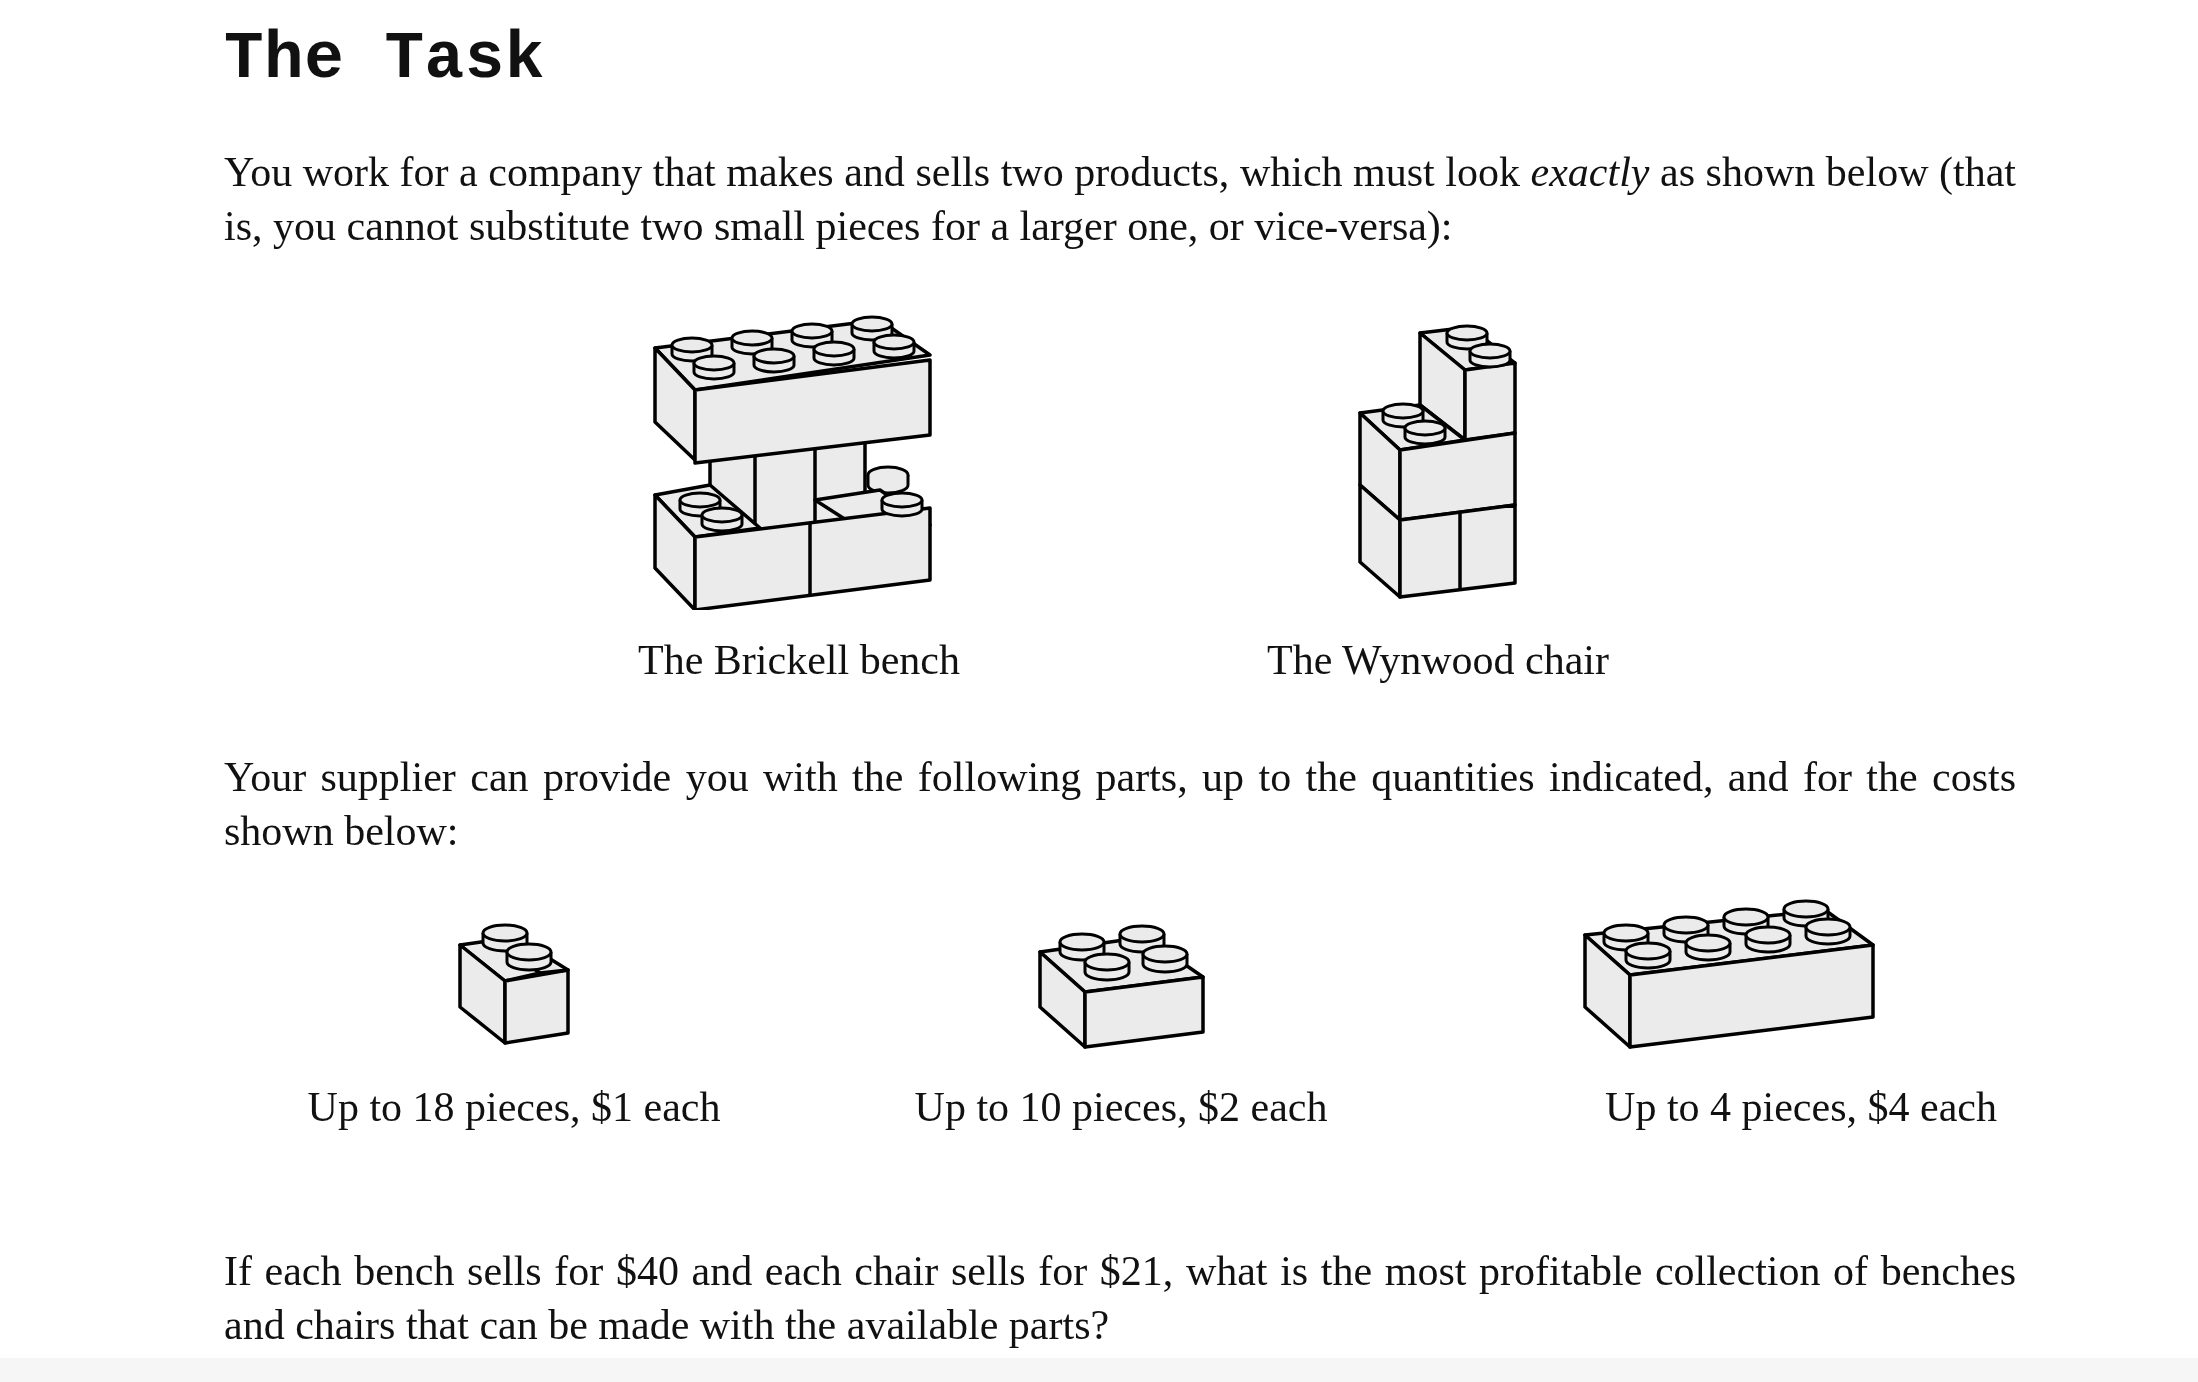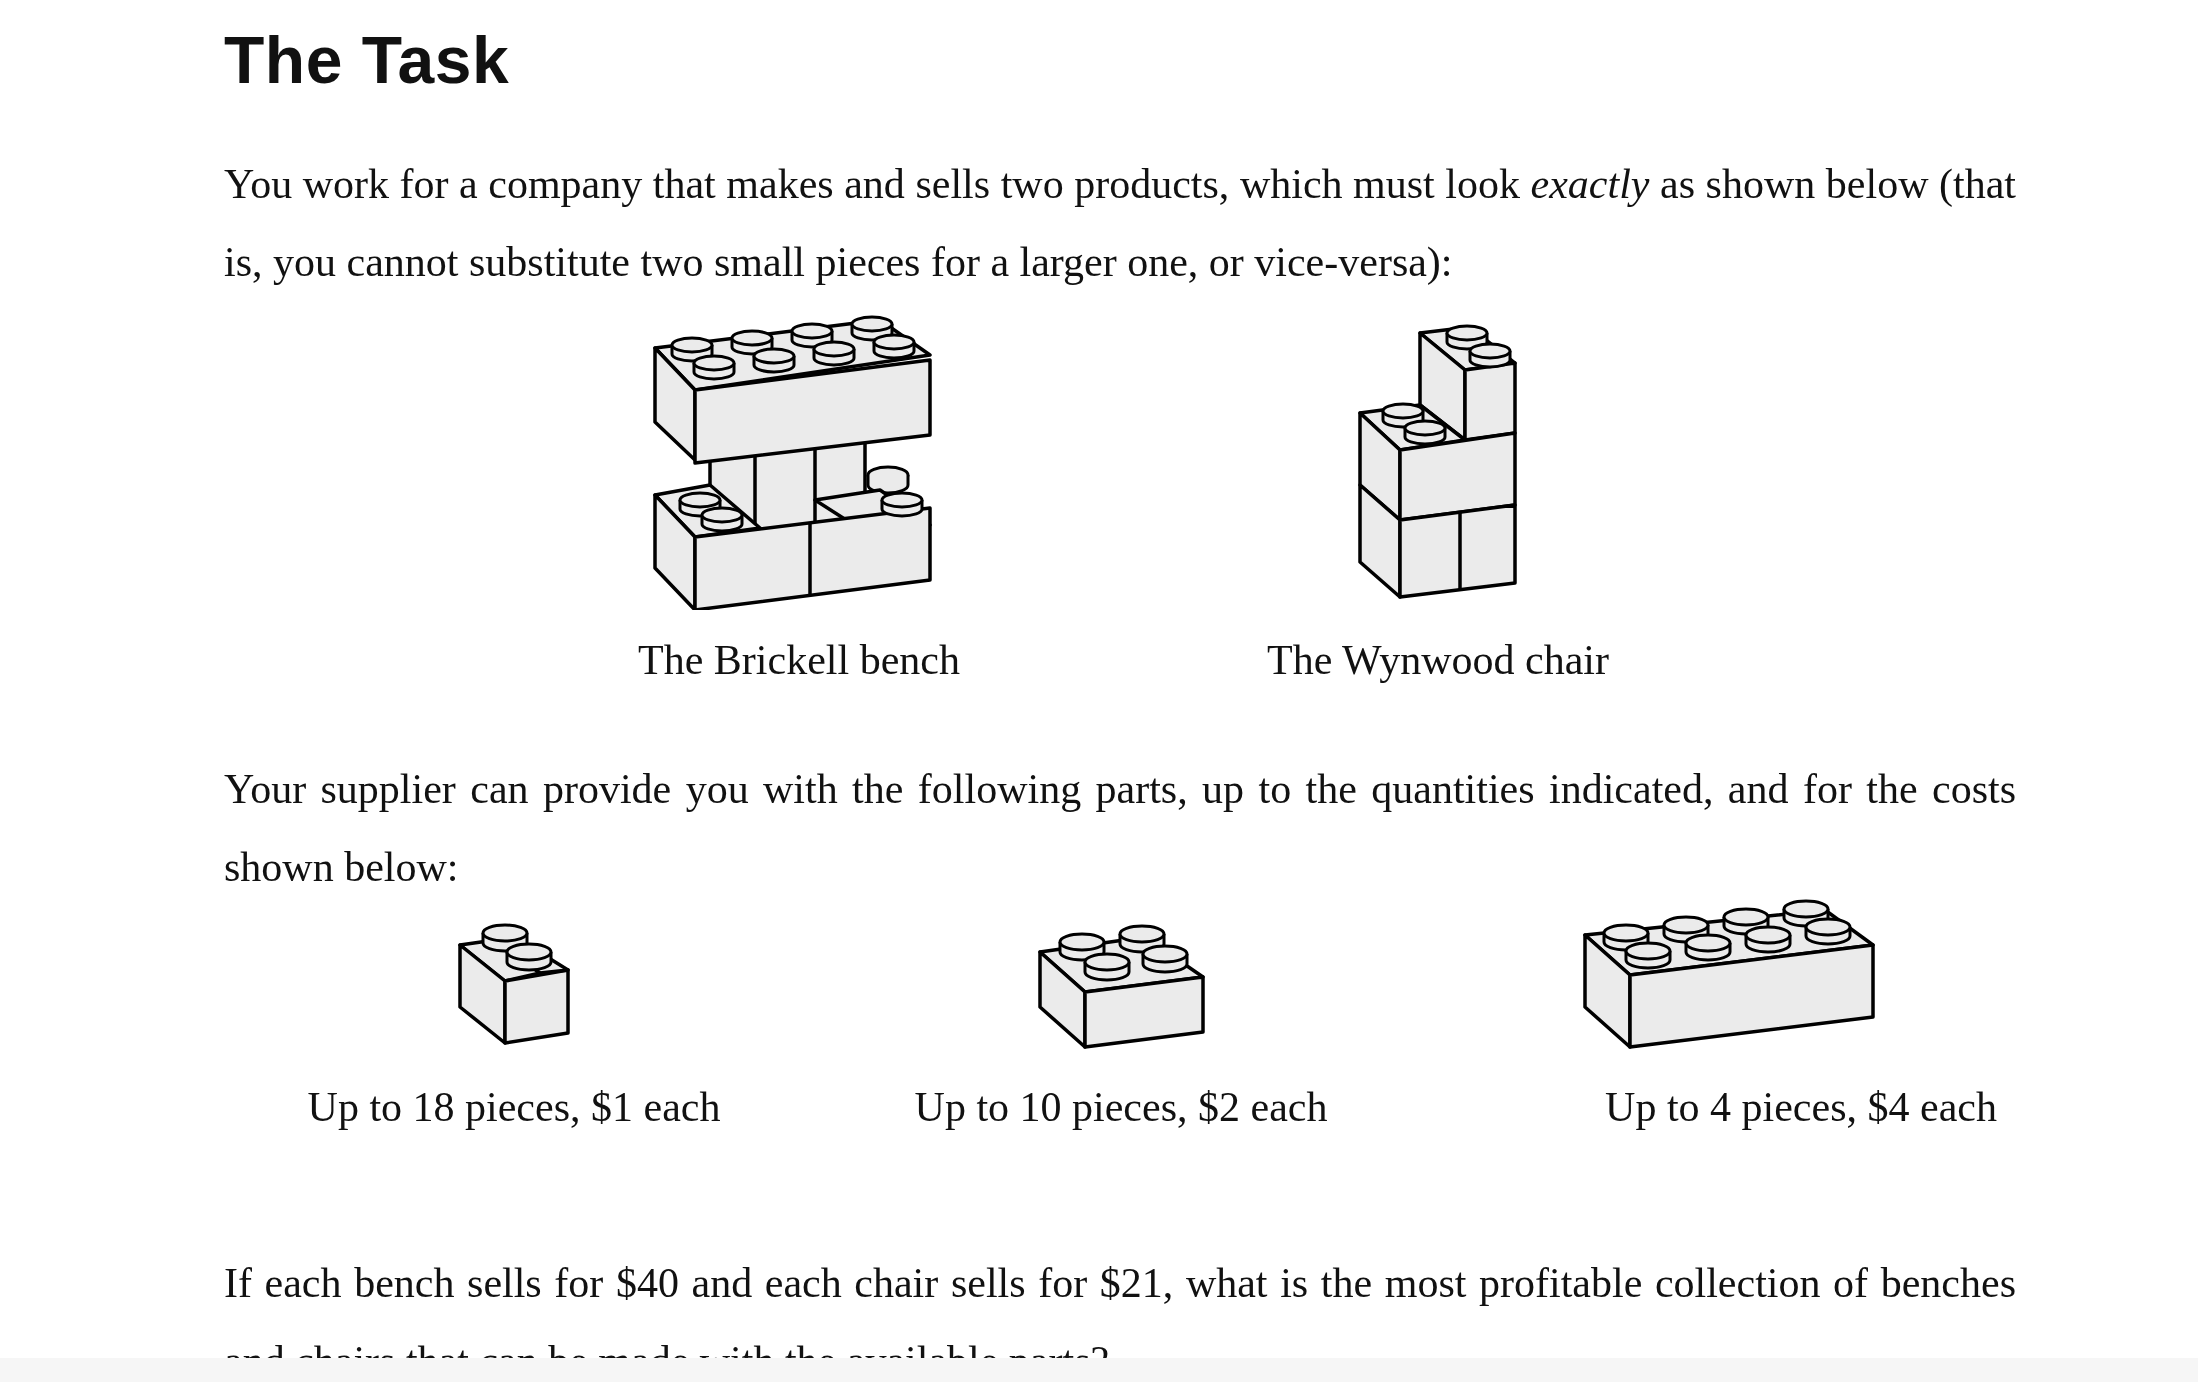--- a/index.html
+++ b/index.html
@@ -1,20 +1,20 @@
 <!DOCTYPE html>
 <html><head>
 <meta charset="utf-8">
 <style>
   html,body{margin:0;padding:0;background:#fff;}
   body{width:2198px;height:1382px;position:relative;overflow:hidden;font-family:"DejaVu Serif","Liberation Serif",serif;color:#111;}
   .page{position:absolute;left:0;top:0;width:2198px;height:1358px;background:#fff;}
   .footer-band{position:absolute;left:0;top:1358px;width:2198px;height:24px;background:#f6f6f6;}
-  h1{position:absolute;left:224px;top:22px;margin:0;font-family:Liberation Sans, sans-serif;font-weight:bold;font-size:66px;letter-spacing:0.5px;}
-  .para{position:absolute;left:224px;width:1792px;margin:0;font-family:"Liberation Serif",serif;font-size:42px;line-height:78px;text-align:justify;}
+  h1{position:absolute;left:224px;top:22px;margin:0;font-family:Liberation Mono, monospace;font-weight:bold;font-size:66px;letter-spacing:0.5px;}
+  .para{position:absolute;left:224px;width:1792px;margin:0;font-family:"Liberation Serif",serif;font-size:42px;line-height:54px;text-align:justify;}
   .p1{top:145px;}
   .p2{top:750px;}
   .p3{top:1210px;margin-top:34px;}
   .para em{font-style:italic;}
   .figure{position:absolute;}
   .fig-label{position:absolute;font-family:"Liberation Serif",serif;font-size:42px;white-space:nowrap;transform:translateX(-50%);}
   svg .face{fill:#ebebeb;stroke:#000;stroke-width:3.5;stroke-linejoin:round;}
   svg .top{fill:#ebebeb;stroke:#000;stroke-width:3.5;stroke-linejoin:round;}
   svg .stud{fill:#ebebeb;stroke:#000;stroke-width:3;}
 </style>

